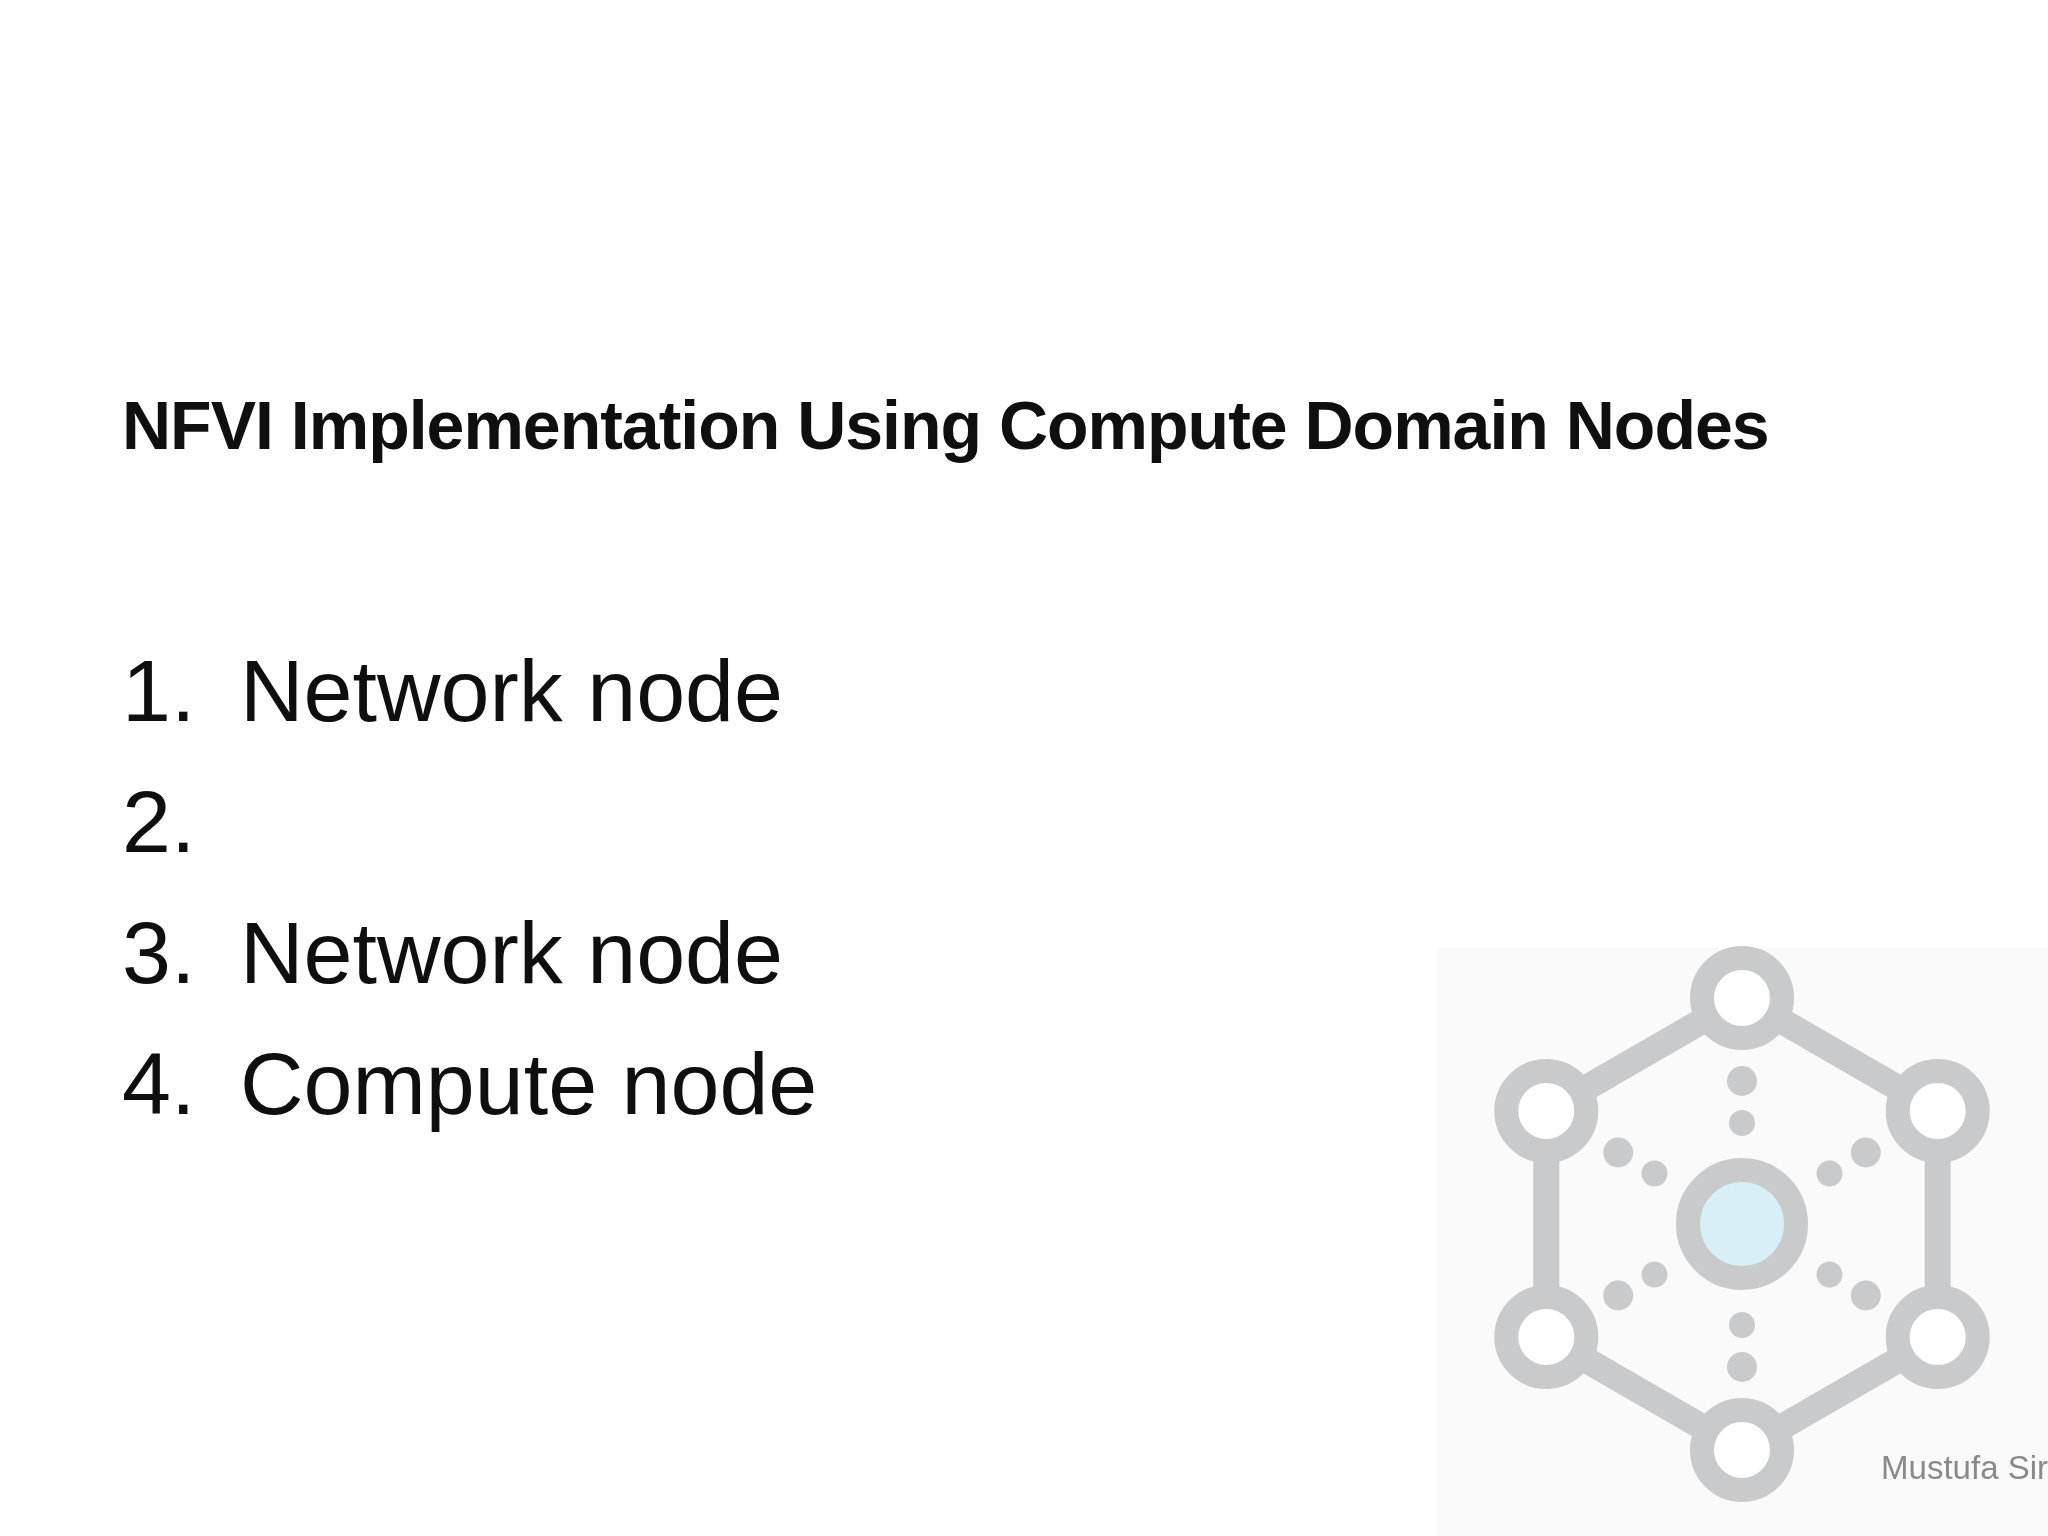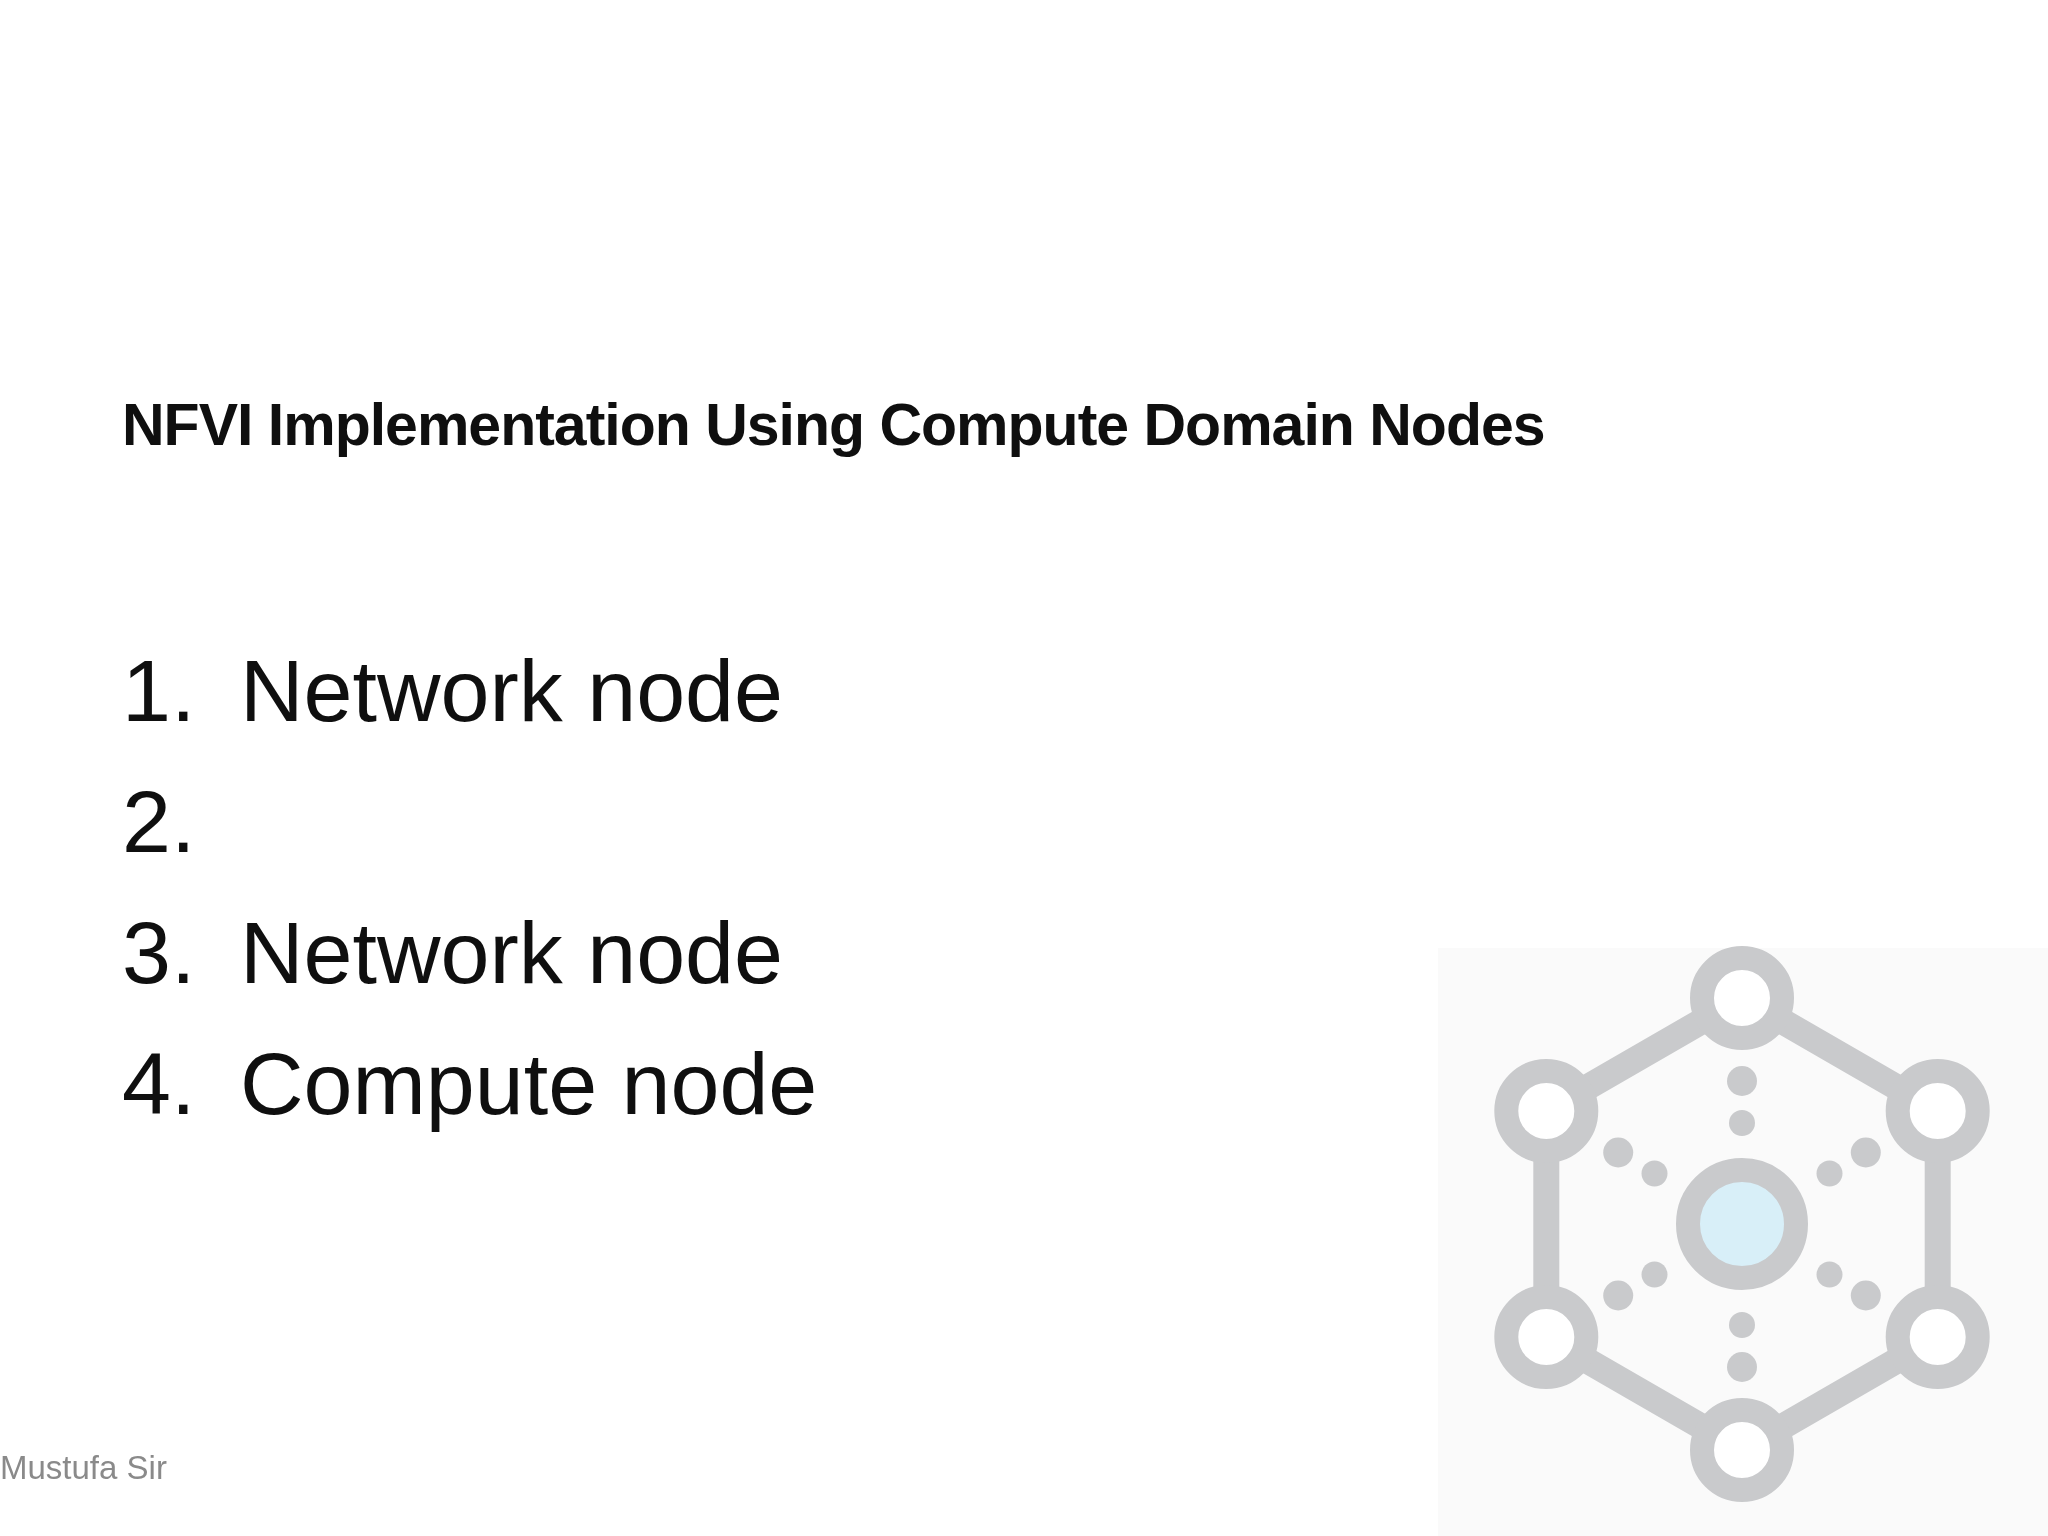--- a/index.html
+++ b/index.html
@@ -23,21 +23,21 @@
     top: 948px;
     width: 610px;
     height: 588px;
     background: #fafafa;
   }
   .slide-title {
     position: absolute;
     left: 122px;
     top: 360px;
     width: 1920px;
-    font-size: 59px;
+    font-size: 68px;
     font-weight: bold;
     line-height: 131px;
     color: #0f0f0f;
     letter-spacing: -1px;
   }
   .node-list {
     position: absolute;
     left: 122px;
     top: 625px;
     margin: 0;
@@ -52,21 +52,21 @@
     align-items: baseline;
   }
   .li-num {
     flex: 0 0 118px;
   }
   .footer-text {
     position: absolute;
     left: 0;
     top: 1448px;
     width: 2048px;
-    text-align: left;
+    text-align: right;
     font-size: 33px;
     line-height: 40px;
     color: #8a8a8a;
   }
   .network-icon {
     position: absolute;
     left: 1482px;
     top: 944px;
     width: 520px;
     height: 560px;

